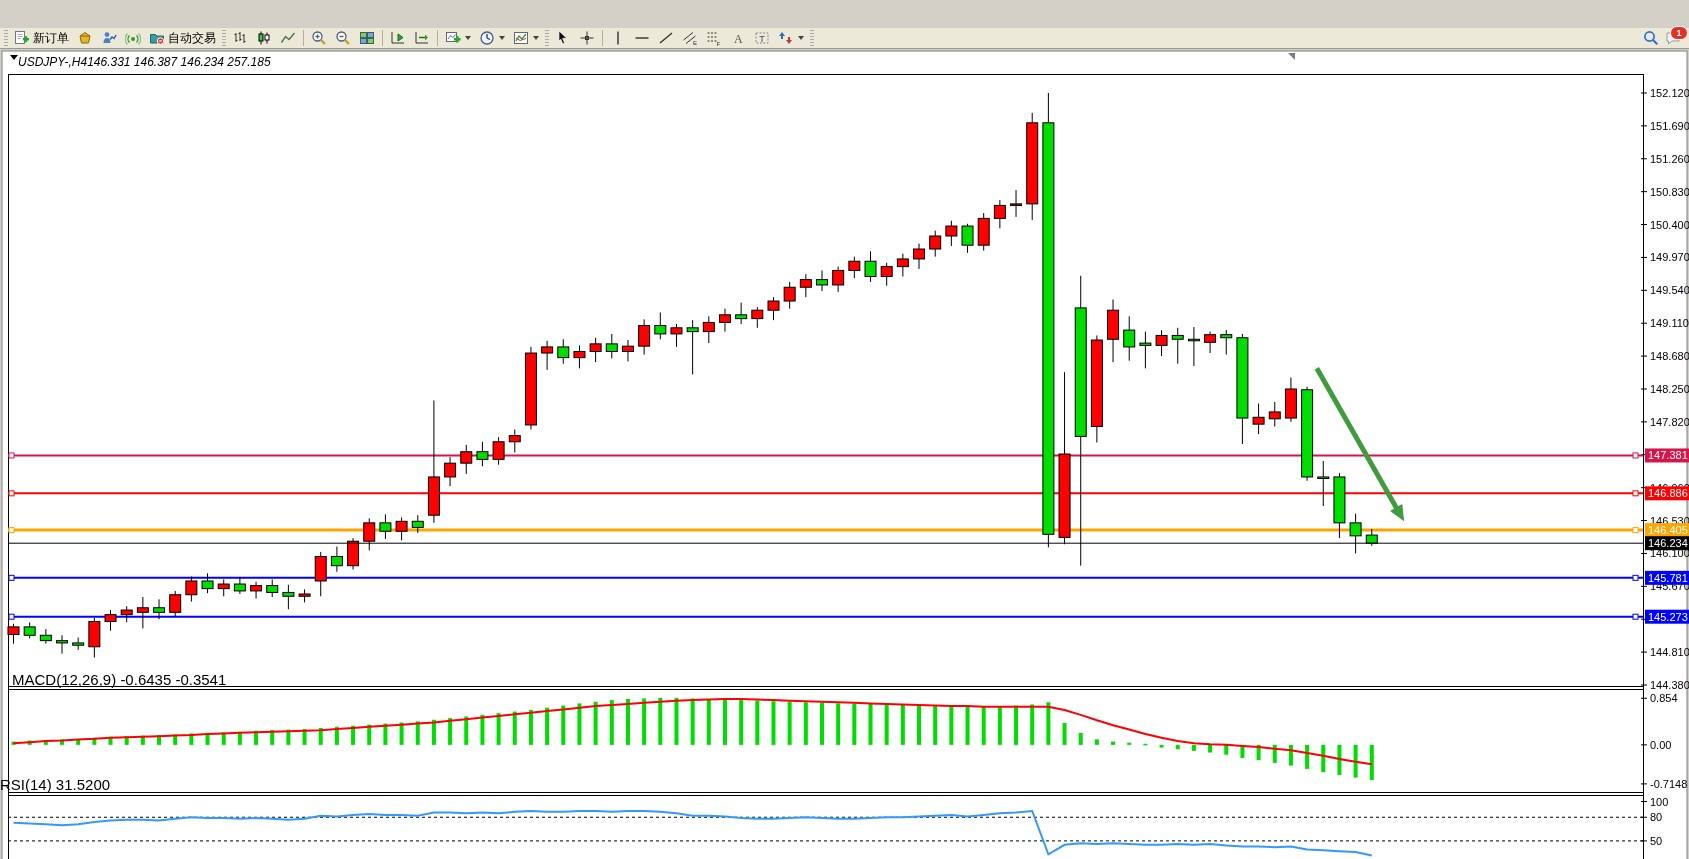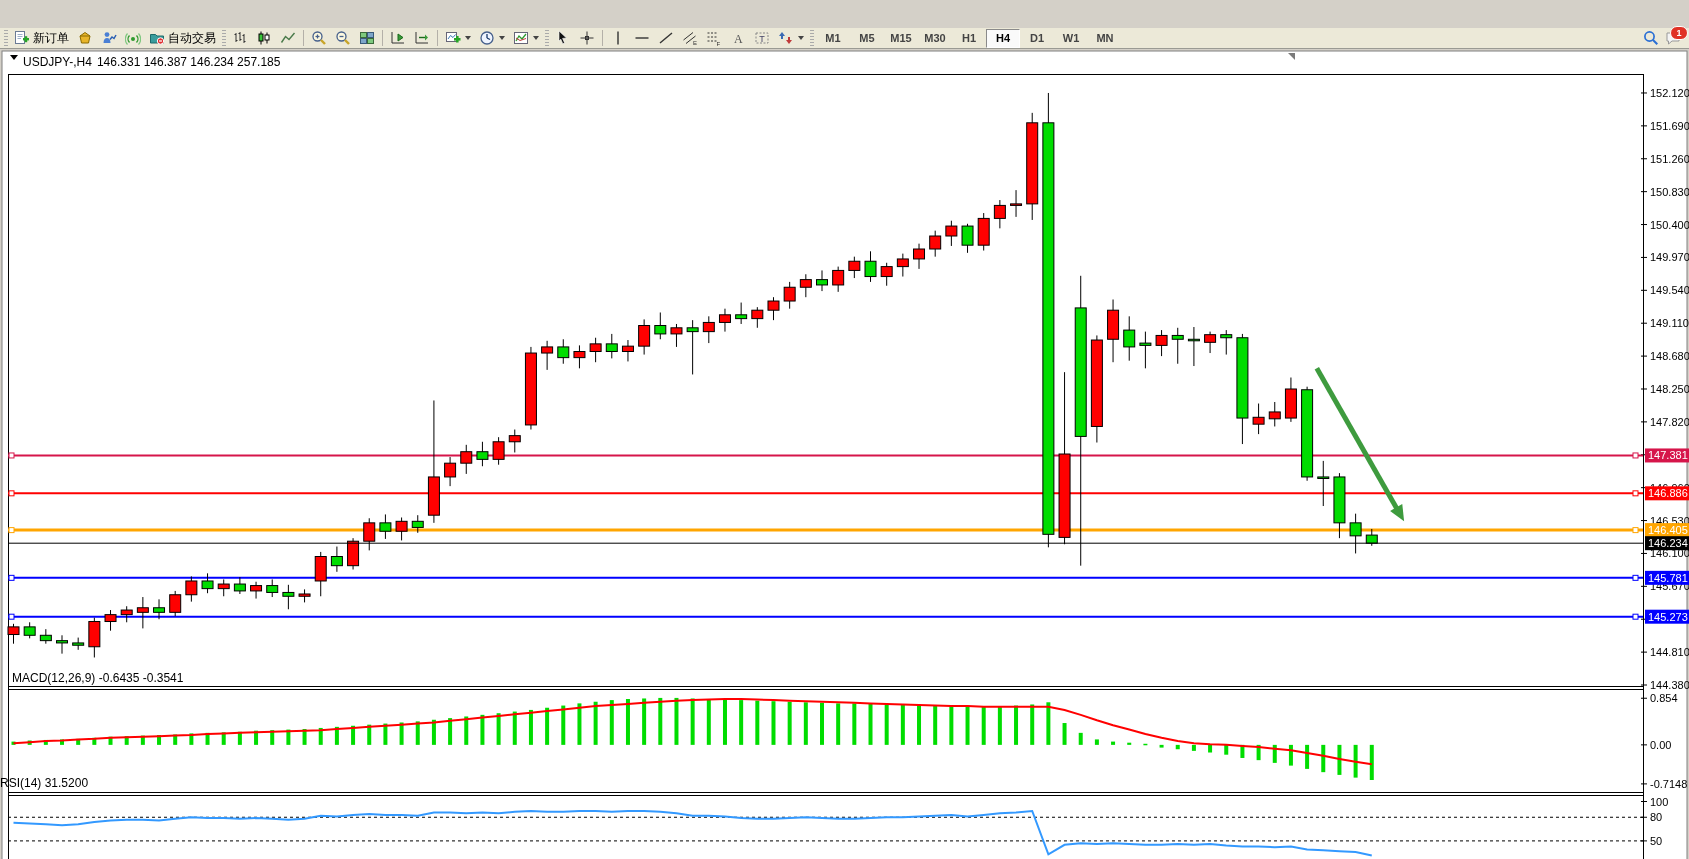--- a/index.html
+++ b/index.html
@@ -21,24 +21,24 @@
   .tfbtn.active{background:#fafafa;border:1px solid #8a8a8a;border-right-color:#fff;border-bottom-color:#fff;color:#000;}
   #tb-right{margin-left:auto;display:flex;align-items:center;gap:6px;padding-right:6px;}
   #chat-wrap{position:relative;}
   #chat-badge{position:absolute;top:-4px;right:-7px;min-width:12px;height:12px;border-radius:7px;
     background:#e03226;color:#fff;font-size:9px;font-weight:bold;display:flex;align-items:center;
     justify-content:center;padding:0 2px;border:1px solid #fff;}
   
   #chartwin{position:absolute;left:0;top:21px;width:1689px;height:838px;background:#d4d0c8;}
   #chartsvg{position:absolute;left:0;top:0;}
   #chart-title{position:absolute;left:10px;top:6px;font-size:12px;color:#000;display:flex;
-    gap:5px;white-space:nowrap;}
+    white-space:nowrap;font-style:italic;}
   #title-arrow{width:0;height:0;border-left:4px solid transparent;border-right:4px solid transparent;
     border-top:5px solid #000;}
-  .ind-label{position:absolute;font-size:12px;color:#000;white-space:nowrap;}
+  .ind-label{position:absolute;font-size:15px;color:#000;white-space:nowrap;}
   #macd-label{left:12px;top:622px;}
   #rsi-label{left:0;top:727px;}
   #shift-marker{position:absolute;left:1288px;top:4px;width:0;height:0;
     border-top:7px solid #7a7a7a;border-left:7px solid transparent;}
 </style>
 </head>
 <body>
 
 <div id="app">
 
@@ -241,31 +241,20 @@
     <div class="tbtn">
       <svg class="ic" viewBox="0 0 16 16">
         <polygon points="4,2 7,6 5,6 5,9 3,9 3,6 1,6" fill="#3a6ab4"></polygon>
         <polygon points="11,14 8,10 10,10 10,7 12,7 12,10 14,10" fill="#c03a3a"></polygon>
       </svg>
       <span class="ddown"></span>
     </div>
 
     <div class="grip"></div>
 
-    <div id="tf-group" style="display: flex;">
-        <div class="tfbtn">M1</div>
-        <div class="tfbtn">M5</div>
-        <div class="tfbtn">M15</div>
-        <div class="tfbtn">M30</div>
-        <div class="tfbtn">H1</div>
-        <div class="tfbtn active">H4</div>
-        <div class="tfbtn">D1</div>
-        <div class="tfbtn">W1</div>
-        <div class="tfbtn">MN</div>
-      </div>
 
     <div id="tb-right">
       <svg class="ic" viewBox="0 0 16 16">
         <circle cx="6.5" cy="6.5" r="4.6" fill="none" stroke="#2a6fd4" stroke-width="1.7"></circle>
         <line x1="10" y1="10" x2="14.3" y2="14.3" stroke="#2a6fd4" stroke-width="2"></line>
       </svg>
       <div id="chat-wrap">
         <svg class="ic" viewBox="0 0 16 16">
           <path d="M2 3 h12 v8 h-7 l-3.5 3 v-3 H2 Z" fill="#f4f4f4" stroke="#999"></path>
         </svg>

